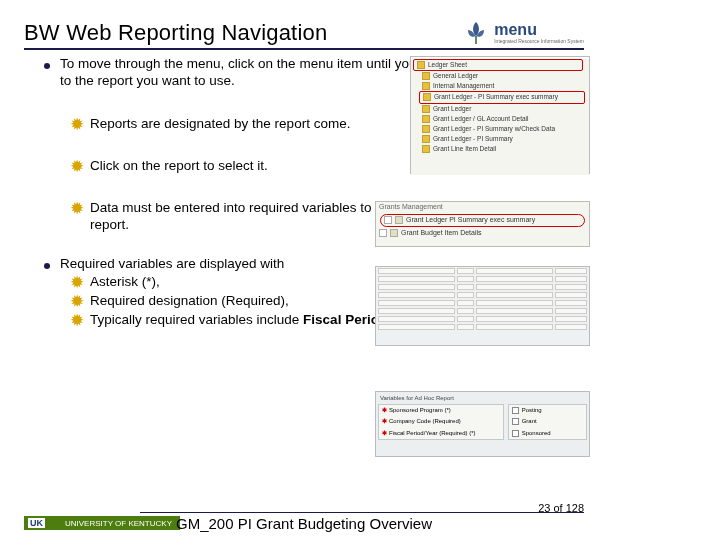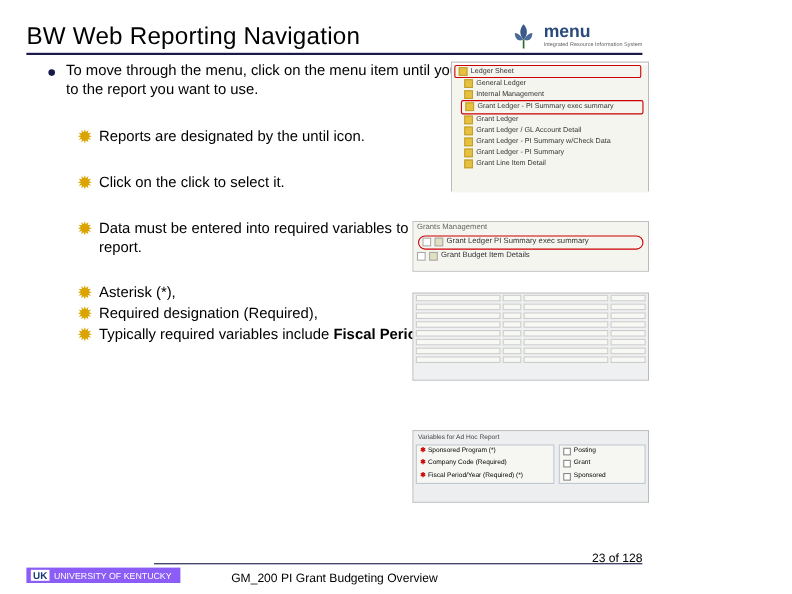--- a/index.html
+++ b/index.html
@@ -31,23 +31,23 @@
   .thumb3 { background:#eef0f2; }
   .form-row { display:flex; gap:2px; padding:1px 2px; }
   .form-cell { background:#f8f8f4; border:1px solid #ccc; flex:1; height:6px; }
   .thumb4 { background:#eceef0; }
   .var-row { display:flex; align-items:center; padding:2px 3px; font-size:6px; }
   .var-row .rq { color:#c00; font-weight:bold; margin-right:2px; }
   .var-row .chk { width:7px; height:7px; border:1px solid #888; margin-right:3px; background:#fff; }
   .bold { font-weight: bold; }
   .footer { position: absolute; left: 0; right: 0; bottom: 6px; height: 22px; }
   .footer-line { border-top: 1px solid #1a1a4a; margin: 0 24px 0 140px; }
-  .footer-left { position:absolute; left:24px; bottom:4px; display:flex; align-items:center; gap:4px; background:#8b5cf6; color:#fff; padding:2px 8px 2px 4px; font-size:8px; }
+  .footer-left { position:absolute; left:24px; bottom:4px; display:flex; align-items:center; gap:20px; background:#4d7c0f; color:#fff; padding:2px 8px 2px 4px; font-size:8px; }
   .footer-left .uk { font-weight:bold; background:#fff; color:#1a3a7a; padding:0 2px; font-size:9px; }
-  .footer-center { position:absolute; left:50%; transform:translateX(-50%); bottom:2px; font-size:11px; color:#000; }
+  .footer-center { position:absolute; left:50%; transform:translateX(-50%); bottom:2px; font-size:15px; color:#000; }
   .footer-right { position:absolute; right:24px; bottom:20px; font-size:11px; color:#000; }
   .gap-md { height: 22px; }
 </style>
 </head>
 <body>
 
 <div class="slide">
   <div class="title-row">
     <div class="title">BW Web Reporting Navigation</div>
     <div class="iris-logo">
@@ -69,40 +69,44 @@
   <div class="body">
 
     <div class="bullet-row">
       <div class="dot"></div>
       <div class="main-text">To move through the menu, click on the menu item until you come to the report you want to use.</div>
     </div>
     <div class="gap-md"></div>
     <div class="sub-list">
       <div class="sub-row">
         <span class="star">✹</span>
-        <span>Reports are designated by the until icon.</span>
+        <span>Reports are designated by the report come.</span>
       </div>
       <div class="gap-md"></div>
       <div class="sub-row">
         <span class="star">✹</span>
-        <span>Click on the click to select it.</span>
+        <span>Click on the report to select it.</span>
       </div>
     </div>
 
     <div class="gap-md"></div>
 
     <div class="sub-list" style="margin-top:2px;">
       <div class="sub-row tight">
         <span class="star">✹</span>
         <span>Data must be entered into required variables to display the report.</span>
       </div>
     </div>
 
     <div class="gap-md"></div>
 
+    <div class="bullet-row">
+      <div class="dot"></div>
+      <div class="main-text">Required variables are displayed with</div>
+    </div>
     <div class="sub-list" style="margin-top:2px;">
       <div class="sub-row tight">
         <span class="star">✹</span>
         <span>Asterisk (*),</span>
       </div>
       <div class="sub-row tight">
         <span class="star">✹</span>
         <span>Required designation (Required),</span>
       </div>
       <div class="sub-row tight">

